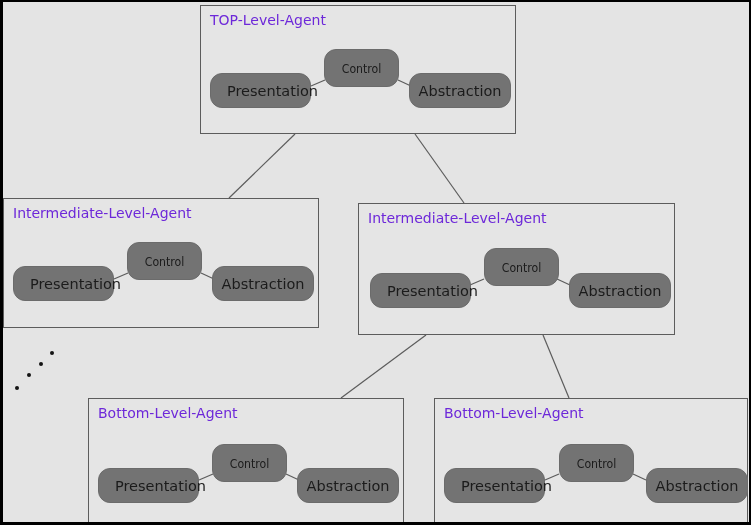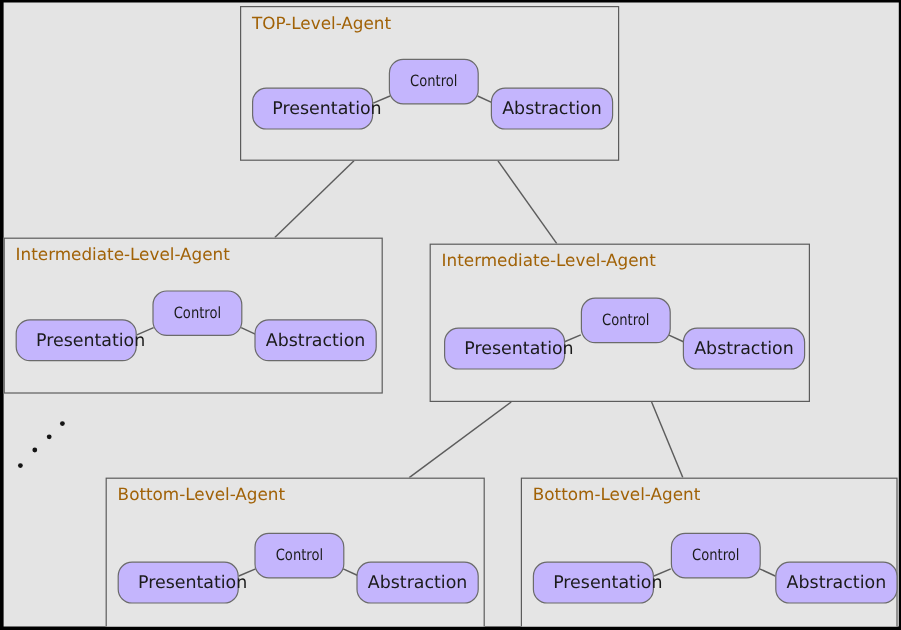--- a/index.html
+++ b/index.html
@@ -24,27 +24,27 @@
     position: absolute;
     box-sizing: border-box;
     background: #e5e5e5;
     border: 1px solid #5c5c5c;
   }
   .agent-label {
     position: absolute;
     left: 9px;
     top: 6px;
     font-size: 14px;
-    color: #a16207;
+    color: #6d28d9;
     white-space: nowrap;
   }
   .pill {
     position: absolute;
     box-sizing: border-box;
-    background: #c4b5fd;
+    background: #737373;
     border: 1px solid #6b6b6b;
     border-radius: 12px;
     display: flex;
     align-items: center;
     justify-content: center;
     color: #1b1b1b;
     white-space: nowrap;
   }
   .pill-presentation { left: 9px;  top: 67px; width: 101px; height: 35px; font-size: 14.5px; padding-left: 24px; }
   .pill-control      { left: 123px; top: 43px; width: 75px;  height: 38px; font-size: 13px; }

